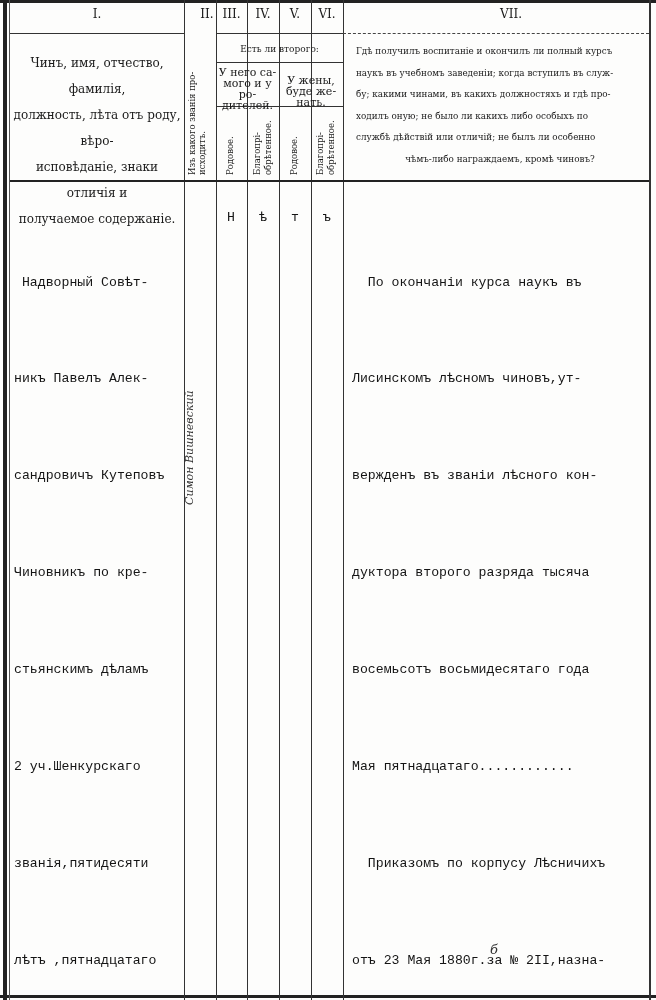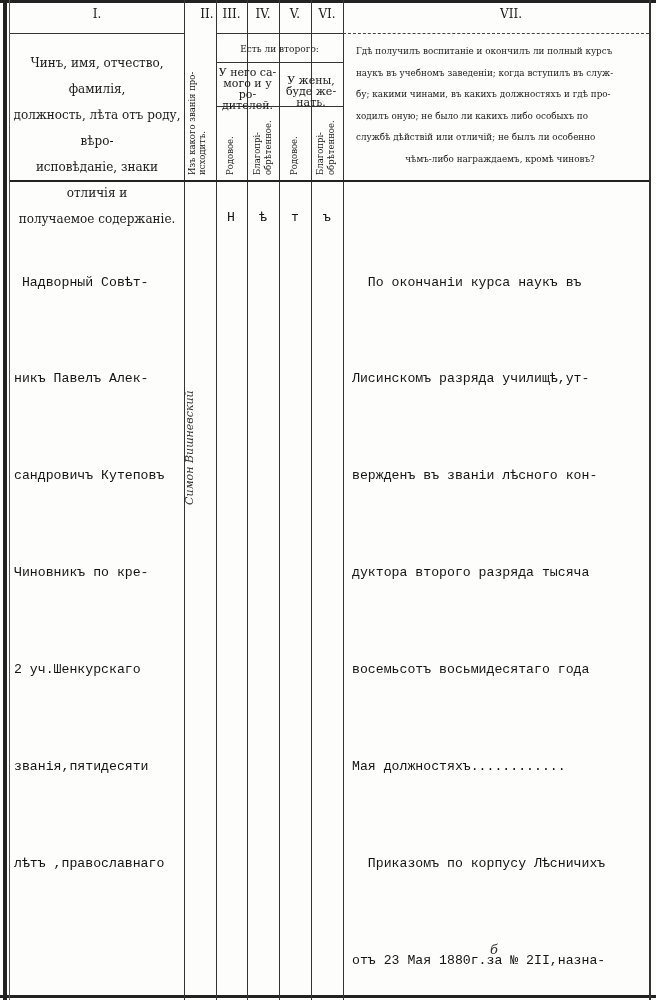--- a/index.html
+++ b/index.html
@@ -106,23 +106,24 @@
     <div>ходилъ оную; не было ли какихъ либо особыхъ по</div>
     <div>службѣ дѣйствій или отличій; не былъ ли особенно</div>
     <div style="text-align:center">чѣмъ-либо награждаемъ, кромѣ чиновъ?</div>
   </div>
 
   <div class="col1 mono">
     <span class="cell-line"> Надворный Совѣт-</span>
     <span class="cell-line">никъ Павелъ Алек-</span>
     <span class="cell-line">сандровичъ Кутеповъ</span>
     <span class="cell-line">Чиновникъ по кре-</span>
+    <span class="cell-line">стьянскимъ дѣламъ</span>
     <span class="cell-line">2 уч.Шенкурскаго</span>
     <span class="cell-line">званія,пятидесяти</span>
-    <span class="cell-line">лѣтъ ,православнаго</span>
+    <span class="cell-line">лѣтъ ,пятнадцатаго</span>
     
     
     
     
     
     
     
     
     
     
@@ -141,25 +142,25 @@
 
   <div class="netchar mono" style="left:216px;">Н</div>
   <div class="netchar mono" style="left:248px;">ѣ</div>
   <div class="netchar mono" style="left:280px;">т</div>
   <div class="netchar mono" style="left:312px;">ъ</div>
 
   <div class="signature">Симон Вишневский</div>
 
   <div class="col7 mono">
     <span class="cell-line">  По окончаніи курса наукъ въ</span>
-    <span class="cell-line">Лисинскомъ разряда училищѣ,ут-</span>
+    <span class="cell-line">Лисинскомъ лѣсномъ чиновъ,ут-</span>
     <span class="cell-line">вержденъ въ званіи лѣсного кон-</span>
     <span class="cell-line">дуктора второго разряда тысяча</span>
     <span class="cell-line">восемьсотъ восьмидесятаго года</span>
-    <span class="cell-line">Мая должностяхъ............</span>
+    <span class="cell-line">Мая пятнадцатаго............</span>
     <span class="cell-line">  Приказомъ по корпусу Лѣсничихъ</span>
     <span class="cell-line">отъ 23 Мая 1880г.за № 2II,назна-</span>
     
     
     
     
     
     
     
     

